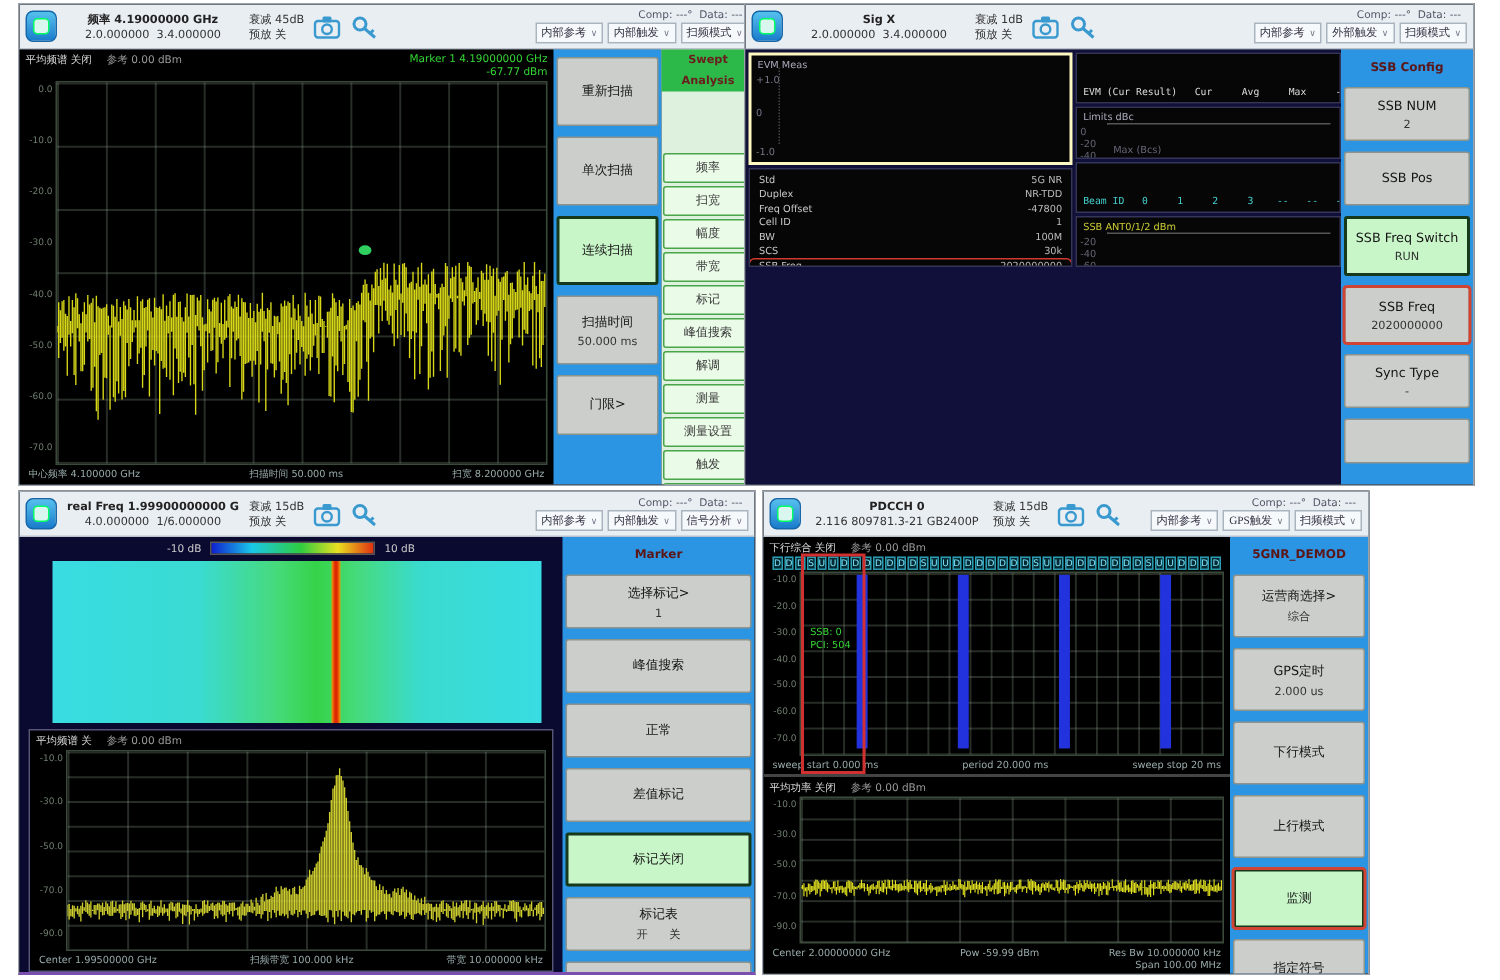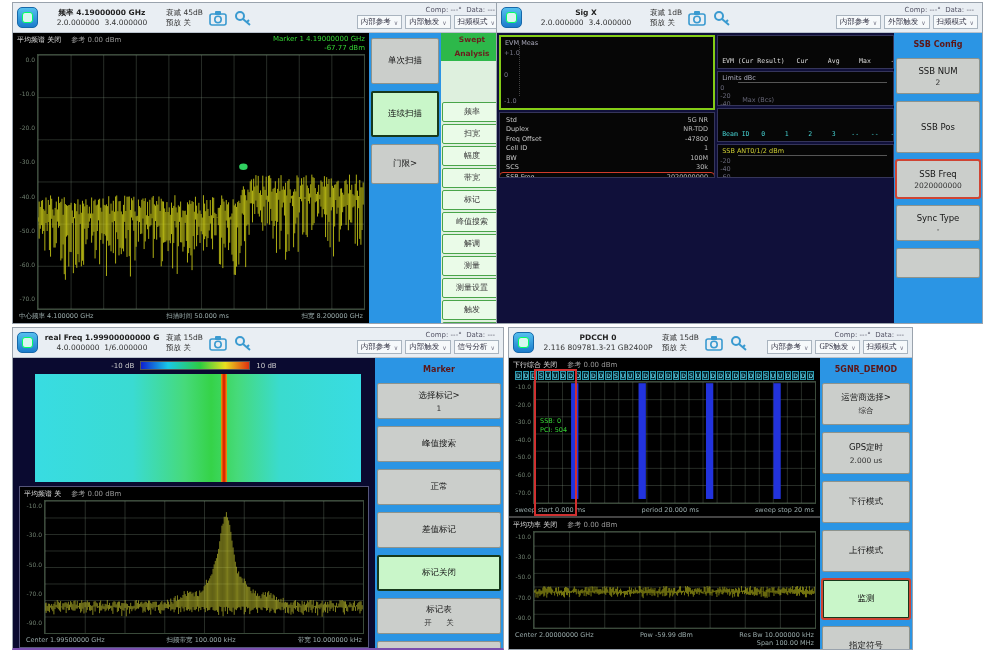--- a/index.html
+++ b/index.html
@@ -91,21 +91,21 @@
   .pbar { width:175px; height:9px; background:#b8c4d0; border:1px solid #889;
           position:relative; }
   .pbar i { position:absolute; inset:0; width:100%; background:linear-gradient(#5ae05a,#18a818); }
   .clock { margin-left:auto; color:#15306a; font-weight:bold; font-size:9px; }
 
   
   .tr-main { flex:1; display:grid; grid-template-columns:55% 45%; grid-template-rows:50% 50%;
              gap:2px; background:#10103a; padding:2px; min-width:0; }
   .panel { background:#060606; border:1px solid #35355a; position:relative; overflow:hidden;
            font-size:6.5px; color:#bbb; }
-  .panel.sel { border:2px solid #84cc16; }
+  .panel.sel { border:2px solid #fef9c3; }
   .plabel { position:absolute; top:2px; left:4px; font-size:6.5px; color:#aab; }
   .tr-right { display:flex; flex-direction:column; gap:2px; min-height:0; }
   .tr-left  { display:flex; flex-direction:column; gap:2px; min-height:0; }
   .mono { font-family:"DejaVu Sans Mono", monospace; white-space:pre; }
   .tbl { padding:3px 4px; line-height:9px; }
   .prow { display:flex; justify-content:space-between; padding:0 6px; line-height:9.5px;
           color:#c8c8c8; }
   .prow.redbox { outline:1.5px solid #d03a2a; border-radius:3px; }
   .minichart { position:relative; flex:1; margin:10px 6px 8px 20px; border-left:1px solid #555;
                border-bottom:1px solid #555;
@@ -200,24 +200,31 @@
           </div>
         </div>
         <div class="xrow">
             <span>中心频率 4.100000 GHz</span>
             <span>扫描时间 50.000 ms</span>
             <span>扫宽 8.200000 GHz</span>
           </div>
       </div>
       <div class="menucol" style="width:72px;">
         <div class="btn" style="height:46px;">
+            <span>重新扫描</span>
+          </div>
+        <div class="btn" style="height:46px;">
             <span>单次扫描</span>
           </div>
         <div class="btn active" style="height:46px;">
             <span>连续扫描</span>
+          </div>
+        <div class="btn" style="height:46px;">
+            <span>扫描时间</span>
+            <span class="val">50.000 ms</span>
           </div>
         <div class="btn" style="height:40px;">
             <span>门限&gt;</span>
           </div>
       </div>
       <div class="skcol">
         <div class="sktitle">Swept Analysis</div>
         <div style="display:flex;flex-direction:column;margin-top:40px;">
 
         <div class="sk">频率</div>
@@ -370,22 +377,26 @@
             </div>
           </div>
         </div>
       </div>
       <div class="menucol" style="width:88px;">
         <div class="menutitle" style="color:#5d1616;">SSB Config</div>
         <div class="btn" style="height:36px;">
             <span>SSB NUM</span>
             <span class="val">2</span>
           </div>
-        <div class="btn" style="height:52px;text-align:center;">
+        <div class="btn" style="height:36px;text-align:center;">
             <span>SSB Pos</span>
+          </div>
+        <div class="btn active" style="height:40px;">
+            <span>SSB Freq Switch</span>
+            <span class="val">RUN</span>
           </div>
         <div class="btn redbox" style="height:38px;">
             <span>SSB Freq</span>
             <span class="val">2020000000</span>
           </div>
         <div class="btn" style="height:36px;">
             <span>Sync Type</span>
             <span class="val">-</span>
           </div>
         <div class="btn" style="height:30px;"></div>

